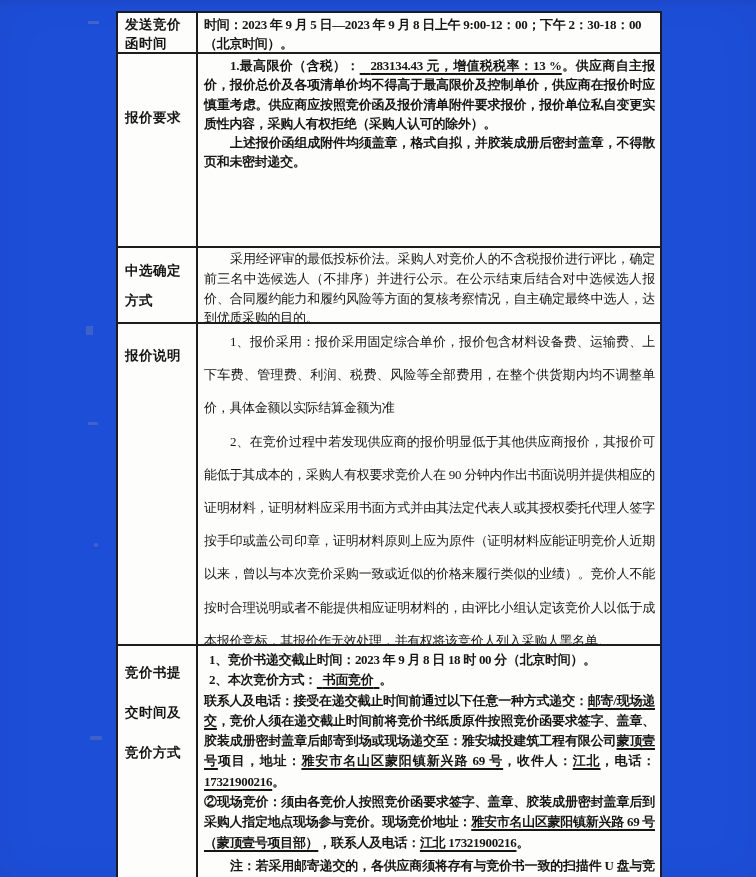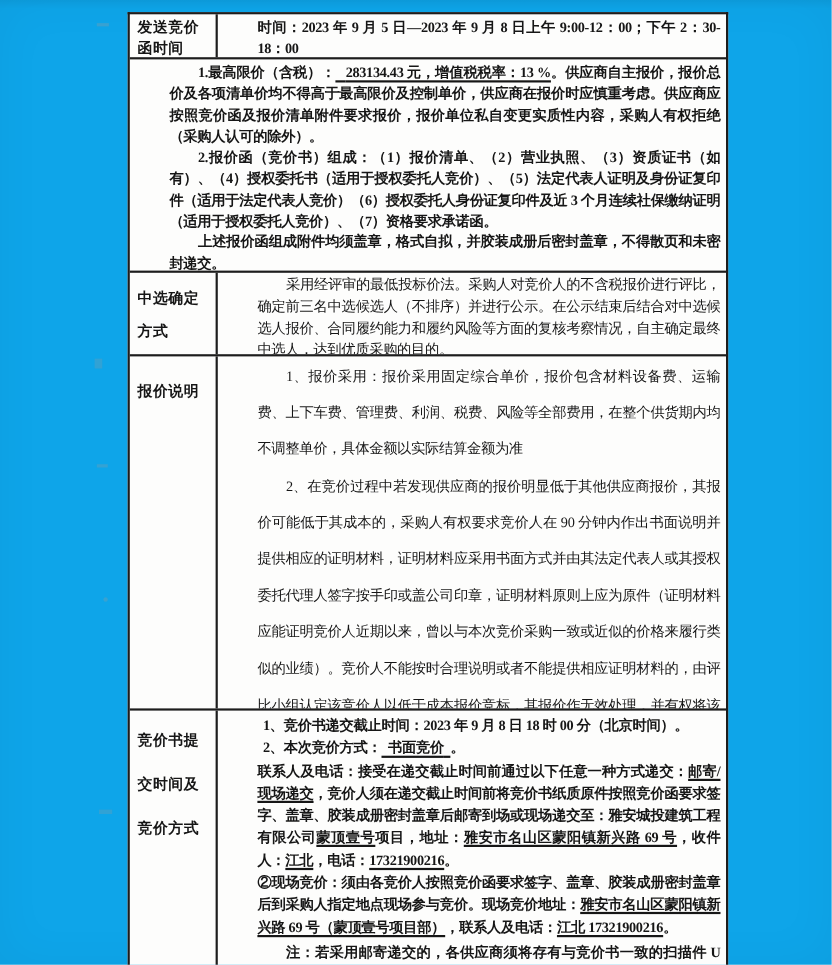--- a/index.html
+++ b/index.html
@@ -3,21 +3,21 @@
 <meta charset="utf-8">
 <style>
   html,body{margin:0;padding:0;}
   body{
     width:756px;height:877px;overflow:hidden;
     background:#f6f6f4;
     font-family:"Liberation Serif","DejaVu Serif",serif;
   }
   .page{
     position:relative;width:756px;height:877px;overflow:hidden;
-    background:#0ea5e9;
+    background:#1d4ed8;
     box-shadow:inset 0 0 45px rgba(0,0,0,0.045);
   }
   .page::before{
     content:"";position:absolute;left:0;top:0;width:100%;height:8px;
     background:linear-gradient(to bottom,rgba(0,0,0,0.05),rgba(0,0,0,0));
   }
   .doc-table{
     position:absolute;left:116px;top:11px;width:546px;height:900px;
     border-left:2px solid #1d1d1d;border-right:2px solid #1d1d1d;border-top:2px solid #1d1d1d;
     box-sizing:border-box;background:#fdfdfc;color:#161616;
@@ -36,21 +36,20 @@
   .r4 .label-cell{padding-top:22px;}
   .r5 .label-cell{padding-top:7px;line-height:40px;}
   .r2 .label-cell{padding-top:54px;}
   .content-cell{
     flex:1;box-sizing:border-box;
     padding:2px 5px 0 6px;
     font-size:13px;
     text-align:justify;text-align-last:left;
     letter-spacing:-0.3px;
     overflow:hidden;
-    margin-left:30px;
   }
   .r1 .content-cell{line-height:19px;padding-top:2px;font-weight:bold;}
   .r2 .content-cell{line-height:19.3px;font-weight:bold;}
   .r3 .content-cell{line-height:19.8px;padding-top:1px;}
   .r4 .content-cell{line-height:33.2px;padding-top:1px;}
   .r5 .content-cell{line-height:20.3px;padding-top:4px;font-weight:bold;}
   p{margin:0;}
   .ind{text-indent:2em;}
   .ind-sm{text-indent:5px;}
   .note{margin-top:3px;}
@@ -84,23 +83,23 @@
 
     <div class="row r1">
       <div class="label-cell">发送竞价函时间</div>
       <div class="content-cell">
         <p>时间：2023 年 9 月 5 日—2023 年 9 月 8 日上午 9:00-12：00；下午 2：30-18：00</p>
         <p>（北京时间）。</p>
       </div>
     </div>
 
     <div class="row r2">
+      <div class="label-cell">报价要求</div>
       <div class="content-cell">
         <p class="ind"><span>1.最高限价（含税）：</span><span class="u lead3">283134.43 元，增值税税率：13 %</span><span>。供应商自主报价，报价总价及各项清单价均不得高于最高限价及控制单价，供应商在报价时应慎重考虑。供应商应按照竞价函及报价清单附件要求报价，报价单位私自变更实质性内容，采购人有权拒绝（采购人认可的除外）。</span></p>
-        <p class="ind">2.报价函（竞价书）组成：（1）报价清单、（2）营业执照、（3）资质证书（如有）、（4）授权委托书（适用于授权委托人竞价）、（5）法定代表人证明及身份证复印件（适用于法定代表人竞价）（6）授权委托人身份证复印件及近 3 个月连续社保缴纳证明（适用于授权委托人竞价）、（7）资格要求承诺函。</p>
         <p class="ind">上述报价函组成附件均须盖章，格式自拟，并胶装成册后密封盖章，不得散页和未密封递交。</p>
       </div>
     </div>
 
     <div class="row r3">
       <div class="label-cell">中选确定方式</div>
       <div class="content-cell">
         <p class="ind">采用经评审的最低投标价法。采购人对竞价人的不含税报价进行评比，确定前三名中选候选人（不排序）并进行公示。在公示结束后结合对中选候选人报价、合同履约能力和履约风险等方面的复核考察情况，自主确定最终中选人，达到优质采购的目的。</p>
       </div>
     </div>

